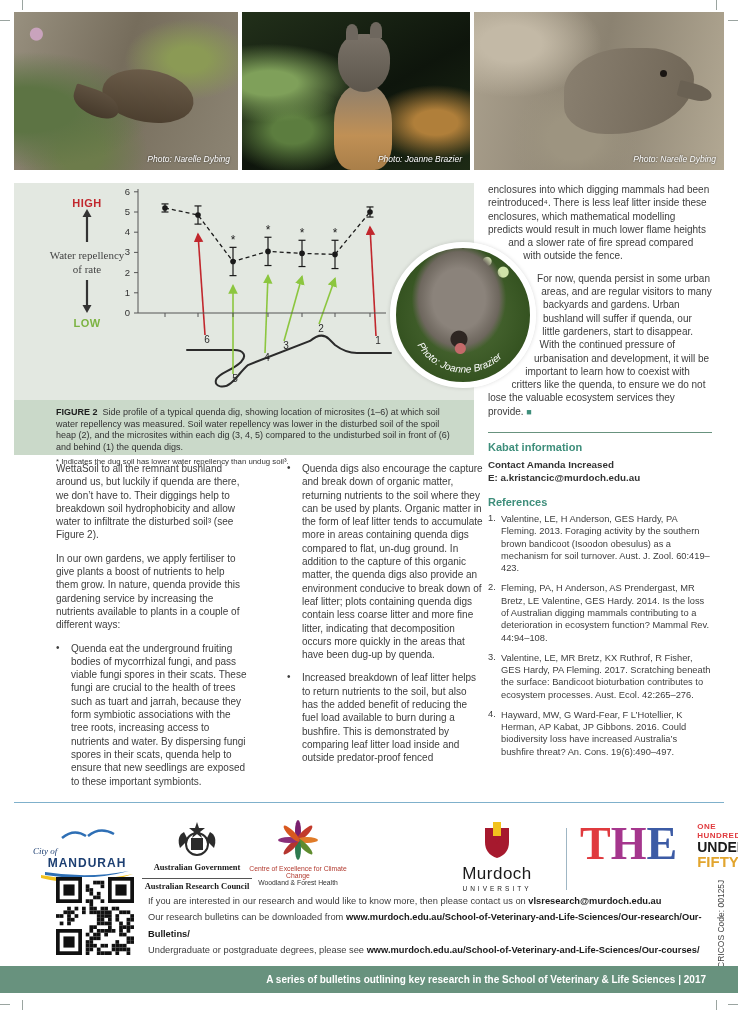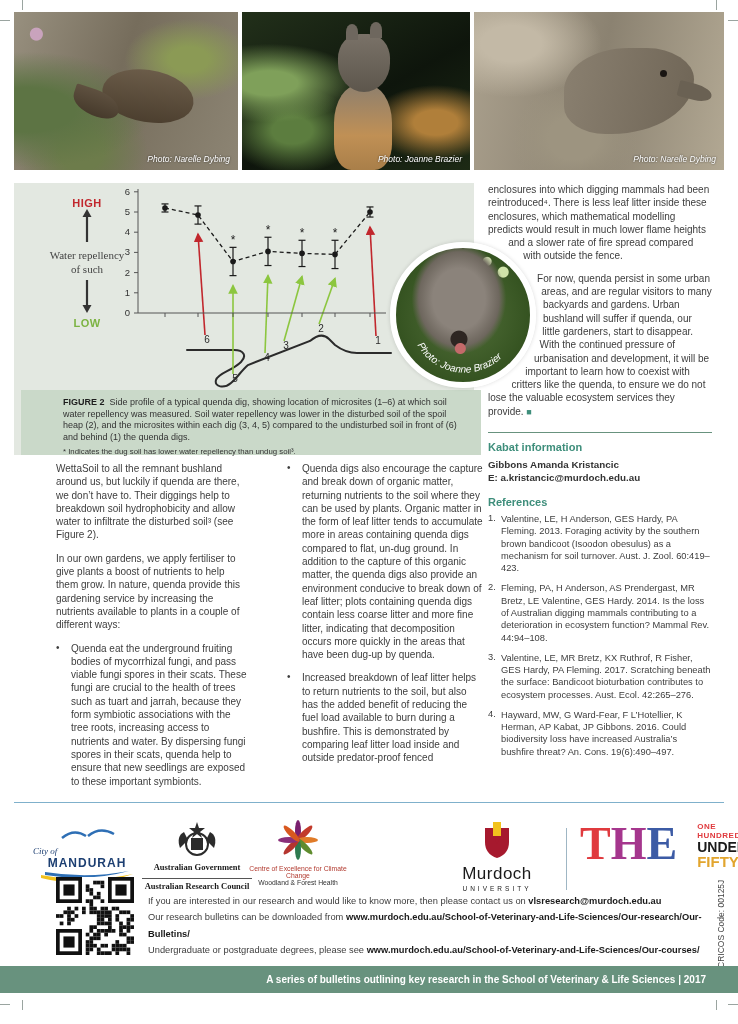--- a/index.html
+++ b/index.html
@@ -42,21 +42,21 @@
   .a3-snout{left:204px;top:72px;width:34px;height:16px;border-radius:10% 90% 80% 20%;background:#6a6153;transform:rotate(14deg);position:absolute;}
   .credit{position:absolute;bottom:6px;right:8px;color:#fff;font-style:italic;font-size:8.5px;text-shadow:0 0 2px rgba(0,0,0,.7);}
 
   
   .figure-panel{position:absolute;left:14px;top:183px;width:460px;height:272px;background:#e3e8e1;}
   .fig-chart{position:absolute;left:0;top:0;width:460px;height:207px;}
   .axis-legend{position:absolute;left:18px;top:14px;width:110px;text-align:center;}
   .axis-high{color:#c1272d;font-weight:bold;font-size:11px;letter-spacing:.5px;}
   .axis-low{color:#7cb342;font-weight:bold;font-size:11px;letter-spacing:.5px;}
   .axis-label{font-size:11px;color:#444;line-height:1.25;margin:2px 0;font-family:Liberation Serif, serif;}
-  .fig-caption{position:absolute;left:0;bottom:0;width:460px;height:65px;background:#cad9c9;padding:7px 14px 4px 42px;margin-left:7px;}
+  .fig-caption{position:absolute;left:0;bottom:0;width:460px;height:55px;background:#cad9c9;padding:7px 14px 4px 42px;}
   .fig-caption .cap{font-size:9px;line-height:1.3;color:#333;}
   .fig-caption .cap b{color:#1d1d1d;}
   .fig-caption .foot{font-size:7.8px;color:#333;margin-top:3px;}
 
   
   .circle-photo{position:absolute;left:390px;top:242px;width:146px;height:146px;border-radius:50%;
     border:6px solid #fff;box-shadow:0 0 4px rgba(0,0,0,.15);
     background:
       radial-gradient(circle at 48% 75%, #c46a6a 0 5px, rgba(0,0,0,0) 6px),
       radial-gradient(circle at 47% 68%, #2e2622 0 8px, rgba(0,0,0,0) 9px),
@@ -241,21 +241,21 @@
         <circle cx="356" cy="29" r="2.8" fill="#1a1a1a"></circle>
       </svg>
     <div class="axis-legend">
       <div class="axis-high">HIGH</div>
       <svg width="12" height="34">
           <line x1="6" y1="33" x2="6" y2="6" stroke="#333" stroke-width="2.2"></line>
           <polygon points="6,0 1.5,8 10.5,8" fill="#333"></polygon>
         </svg>
       <div class="axis-label">
         <span>Water repellency</span><br>
-        <span>of such</span>
+        <span>of rate</span>
       </div>
       <svg width="12" height="34">
           <line x1="6" y1="1" x2="6" y2="28" stroke="#333" stroke-width="2.2"></line>
           <polygon points="6,34 1.5,26 10.5,26" fill="#333"></polygon>
         </svg>
       <div class="axis-low">LOW</div>
     </div>
     <div class="fig-caption">
       <div class="cap"><b>FIGURE 2</b>&nbsp;&nbsp;<span>Side profile of a typical quenda dig, showing location of microsites (1–6) at which soil water repellency was measured. Soil water repellency was lower in the disturbed soil of the spoil heap (2), and the microsites within each dig (3, 4, 5) compared to the undisturbed soil in front of (6) and behind (1) the quenda digs.</span></div>
       <div class="foot">* Indicates the dug soil has lower water repellency than undug soil³.</div>
@@ -273,21 +273,21 @@
     </svg>
   </div>
 
   <div class="right-col">
     <div class="wrap-spacer"></div>
     <p>enclosures into which digging mammals had been reintroduced⁴.  There is less leaf litter inside these enclosures, which mathematical modelling predicts would result in much lower flame heights and a slower rate of fire spread compared with outside the fence.</p>
     <p><span>For now, quenda persist in some urban areas, and are regular visitors to many backyards and gardens. Urban bushland will suffer if quenda, our little gardeners, start to disappear.  With the continued pressure of urbanisation and development, it will be important to learn how to coexist with critters like the quenda, to ensure we do not lose the valuable ecosystem services they provide.</span> <span class="sq">■</span></p>
     <div style="clear:both;"></div>
     <hr class="col-rule">
     <div class="mi-head">Kabat information</div>
-    <div class="mi-line">Gibbons Amanda Kristancic</div>
+    <div class="mi-line">Contact Amanda Increased</div>
     <div class="mi-line">E: a.kristancic@murdoch.edu.au</div>
     <div class="refs">
       <div class="mi-head">References</div>
       <div class="ref">
         <span class="n">1.</span>
         <span class="t">Valentine, LE, H Anderson, GES Hardy, PA Fleming. 2013. Foraging activity by the southern brown bandicoot (Isoodon obesulus) as a mechanism for soil turnover. Aust. J. Zool. 60:419–423.</span>
       </div>
       <div class="ref">
         <span class="n">2.</span>
         <span class="t">Fleming, PA, H Anderson, AS Prendergast, MR Bretz, LE Valentine, GES Hardy. 2014. Is the loss of Australian digging mammals contributing to a deterioration in ecosystem function? Mammal Rev. 44:94–108.</span>

